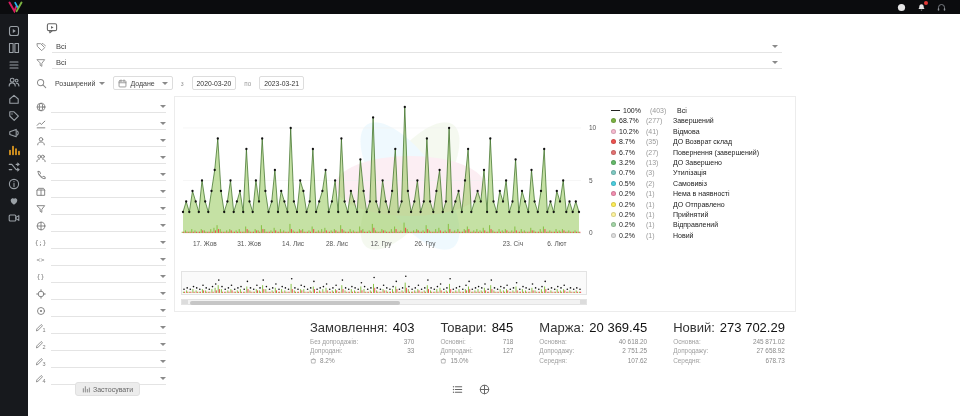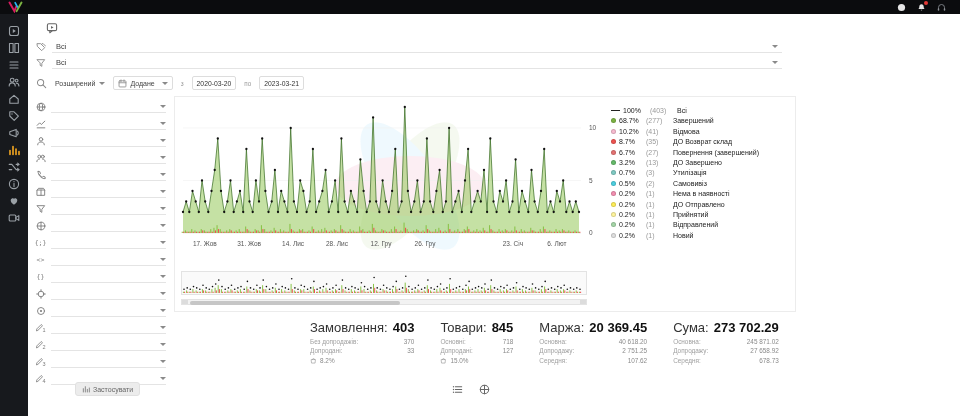--- a/index.html
+++ b/index.html
@@ -56,21 +56,21 @@
   .lpct{min-width:24px}
   .lcnt{min-width:24px;color:#999}
   #mini-chart{position:absolute;left:6px;top:174px;border:1px solid #e3e3e3;background:#fafafa}
   .scrollbar{position:absolute;left:6px;top:202px;width:406px;height:6px;background:#f2f2f2;border:1px solid #e3e3e3;display:flex;align-items:stretch}
   .sb-btn{width:6px;background:#dcdcdc;flex:none;cursor:pointer}
   .sb-thumb{position:absolute;left:8px;top:1px;height:4px;width:210px;background:#c6c6c6;border-radius:2px;cursor:grab}
   
   .stats{position:absolute;left:282px;top:306px;display:flex;gap:26px}
   .stat-col{min-width:62px}
   .hdr{display:flex;gap:5px;font-size:13px;color:#333;white-space:nowrap}
-  .hdr .v{font-weight:bold;color:#111}
+  .hdr .v{font-weight:normal;color:#111}
   .srow{display:flex;justify-content:space-between;gap:10px;font-size:6.4px;color:#a0a0a0;margin-top:2.6px;white-space:nowrap}
   .srow .sv{color:#8a8a8a}
   .sbadge{display:flex;align-items:center;gap:3px;font-size:6.4px;color:#8a8a8a;margin-top:2.6px}
   .sbadge svg{width:7px;height:7px;color:#9a9a9a}
   
   .apply{position:absolute;left:47px;top:368px;height:14px;background:#ececec;border:1px solid #e0e0e0;border-radius:3px;display:flex;align-items:center;gap:3px;padding:0 6px;font-size:7px;color:#666;cursor:pointer;font-family:inherit}
   .apply svg{width:8px;height:8px;color:#8a8a8a}
   .bicons{position:absolute;left:424px;top:370px;display:flex;gap:16px;color:#666}
   .bicons .bic{width:11px;height:11px;cursor:pointer}
   .bicons svg{width:11px;height:11px}
@@ -1348,21 +1348,21 @@
           <span>Допродажу:</span>
           <span class="sv">2 751.25</span>
         </div>
         <div class="srow">
           <span>Середня:</span>
           <span class="sv">107.62</span>
         </div>
       </div>
       <div class="stat-col">
         <div class="hdr">
-          <span class="t">Сума:</span>
+          <span class="t">Новий:</span>
           <span class="v">273 702.29</span>
         </div>
         <div class="srow">
           <span>Основна:</span>
           <span class="sv">245 871.02</span>
         </div>
         <div class="srow">
           <span>Допродажу:</span>
           <span class="sv">27 658.92</span>
         </div>

